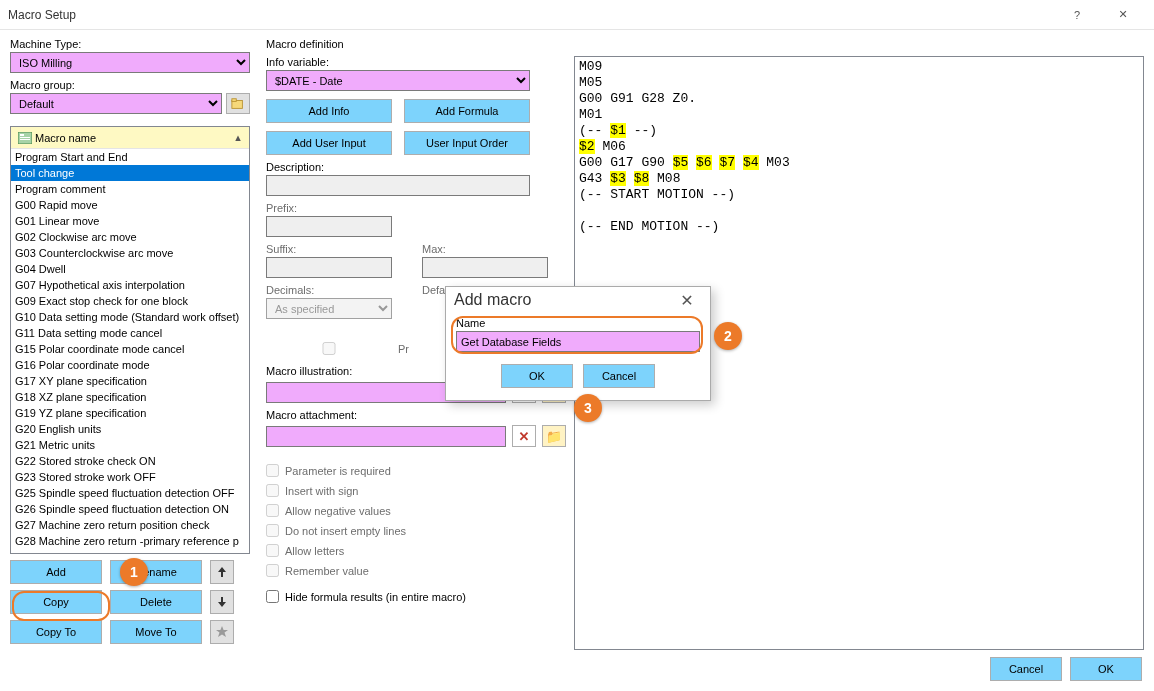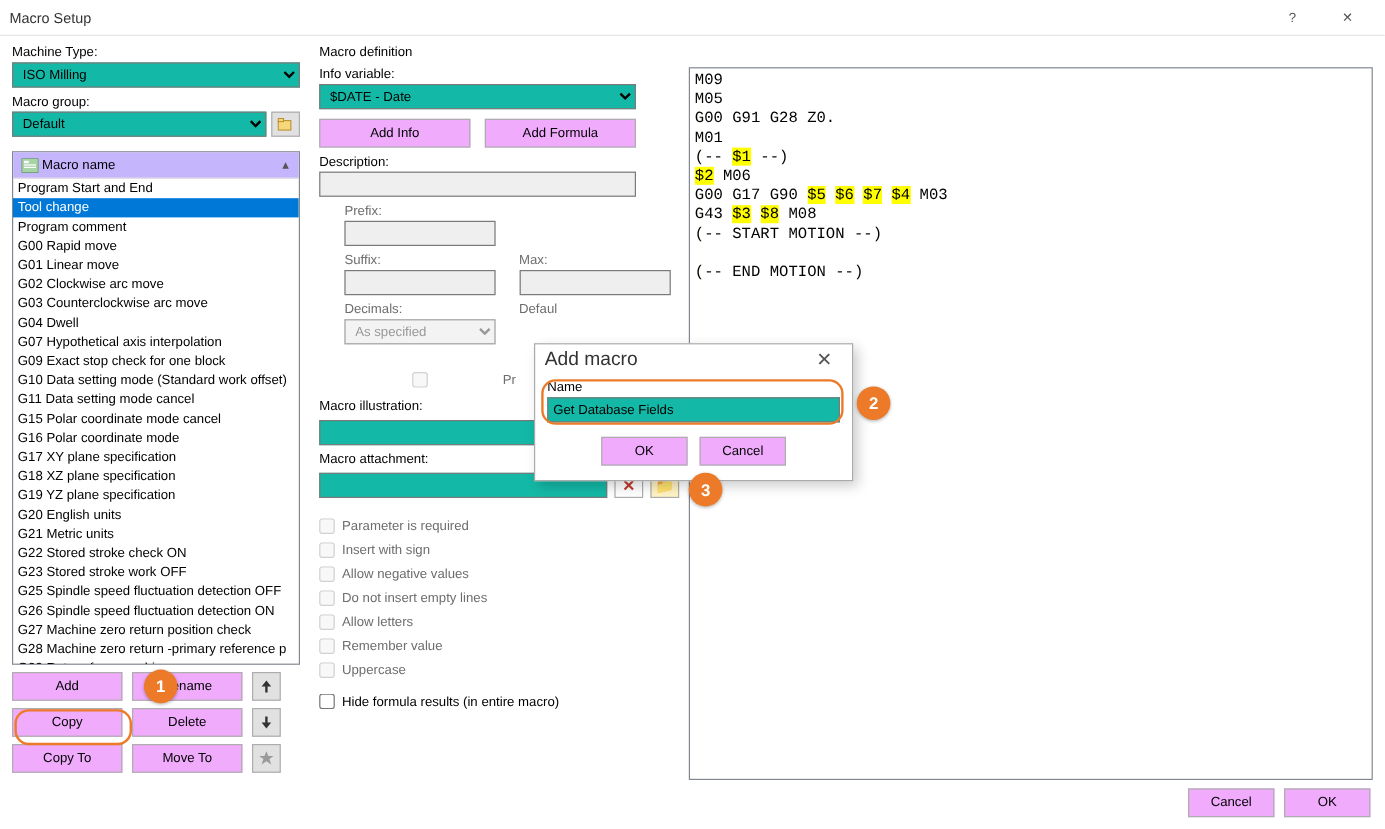--- a/index.html
+++ b/index.html
@@ -8,31 +8,31 @@
 .titlebar { height: 30px; display: flex; align-items: center; padding: 0 8px; border-bottom: 1px solid #e5e5e5; }
 .titlebar .title { flex: 1; color: #333; font-size: 12px; }
 .titlebar .btn { width: 46px; height: 30px; display: flex; align-items: center; justify-content: center; color: #555; }
 
 .main { display: flex; height: 620px; }
 .left { width: 258px; padding: 8px 8px 0 10px; display: flex; flex-direction: column; }
 .center { flex: 1; padding: 8px 0 0 8px; display: flex; flex-direction: column; }
 .right { width: 588px; padding: 8px 10px 0 8px; display: flex; flex-direction: column; }
 
 .label { font-size: 11px; color: #000; margin-bottom: 2px; display: block; }
-select, input[type="text"] { font-family: inherit; font-size: 11px; border: 1px solid #7a7a7a; background: #14b8a6; height: 21px; padding: 1px 4px; }
+select, input[type="text"] { font-family: inherit; font-size: 11px; border: 1px solid #7a7a7a; background: #f0abfc; height: 21px; padding: 1px 4px; }
 select:disabled, input:disabled, .disabled { background: #efefef; color: #6d6d6d; }
-button { font-family: inherit; font-size: 11px; border: 1px solid #adadad; background: #f0abfc; height: 24px; cursor: default; }
+button { font-family: inherit; font-size: 11px; border: 1px solid #adadad; background: #7dd3fc; height: 24px; cursor: default; }
 .mb { margin-bottom: 6px; }
 
 .macro-group-row { display: flex; gap: 4px; }
 .macro-group-row select { flex: 1; }
 .icon-btn { width: 24px; height: 21px; border: 1px solid #adadad; background: #e1e1e1; display: flex; align-items: center; justify-content: center; }
 
 .list-box { flex: 1; border: 1px solid #828790; display: flex; flex-direction: column; min-height: 0; margin-top: 6px; }
-.list-header { background: #c4b5fd; border-bottom: 1px solid #e5e5e5; height: 22px; display: flex; align-items: center; padding: 0 4px; font-size: 11px; }
+.list-header { background: #fef9c3; border-bottom: 1px solid #e5e5e5; height: 22px; display: flex; align-items: center; padding: 0 4px; font-size: 11px; }
 .list-header .ico { width: 20px; display: flex; align-items: center; justify-content: center; }
 .list-header .htext { flex: 1; }
 .list-header .sort { width: 14px; text-align: center; color: #555; }
 .list-body { flex: 1; overflow: hidden; position: relative; }
 .list-items { position: absolute; inset: 0; overflow-y: auto; overflow-x: auto; }
 .list-items::-webkit-scrollbar { width: 17px; height: 17px; }
 .list-items::-webkit-scrollbar-track { background: #f0f0f0; }
 .list-items::-webkit-scrollbar-thumb { background: #cdcdcd; border: 1px solid #a6a6a6; }
 .list-items::-webkit-scrollbar-button { background: #f0f0f0; border: 1px solid #cdcdcd; height: 17px; width: 17px; display: block; }
 .list-item { height: 16px; line-height: 16px; padding: 0 4px; white-space: nowrap; font-size: 11px; }
@@ -42,21 +42,21 @@
 .left-buttons .brow { display: flex; gap: 8px; margin-bottom: 6px; align-items: center; }
 .left-buttons button { width: 92px; }
 .small-icon-btn { width: 24px; height: 24px; border: 1px solid #adadad; background: #e1e1e1; display: flex; align-items: center; justify-content: center; }
 
 .center .def-label { font-size: 11px; margin-bottom: 6px; }
 .center select { width: 264px; }
 .two-btn { display: flex; gap: 12px; margin-top: 8px; }
 .two-btn button { width: 126px; height: 24px; }
 
 .desc-input { width: 264px; }
-.pair { display: flex; gap: 12px; margin-left: 21px; }
+.pair { display: flex; gap: 12px; }
 .pair .col { flex: 1; }
 .pair .col input, .pair .col select { width: 126px; }
 
 .cb-row { display: flex; align-items: center; height: 19px; font-size: 11px; margin-bottom: 1px; color: #000; }
 .cb-row input { margin-right: 6px; }
 .cb-row.gray { color: #6d6d6d; }
 
 .attach-row { display: flex; align-items: center; gap: 6px; margin-top: 2px; }
 .attach-row input { flex: 1; }
 .attach-row .aicon { width: 24px; height: 22px; border: 1px solid #adadad; background: #fff; display: flex; align-items: center; justify-content: center; font-size: 13px; font-weight: bold; }
@@ -191,20 +191,24 @@
   </div>
 
   <div class="center">
     <span class="def-label">Macro definition</span>
     <span class="label">Info variable:</span>
     <select><option>$DATE - Date</option></select>
     <div class="two-btn">
       <button>Add Info</button>
       <button>Add Formula</button>
     </div>
+    <div class="two-btn">
+      <button>Add User Input</button>
+      <button>User Input Order</button>
+    </div>
 
     <span class="sec-label">Description:</span>
     <input type="text" class="desc-input disabled" disabled="" style="">
 
     <div class="pair" style="margin-top:6px;">
       <div class="col">
         <span class="label gray-label">Prefix:</span>
         <input type="text" disabled="" class="disabled" style="">
       </div>
     </div>
@@ -269,24 +273,20 @@
           <input type="checkbox" disabled="" style="">
           <span>Do not insert empty lines</span>
         </label>
         <label class="cb-row gray">
           <input type="checkbox" disabled="" style="">
           <span>Allow letters</span>
         </label>
         <label class="cb-row gray">
           <input type="checkbox" disabled="" style="">
           <span>Remember value</span>
-        </label>
-        <label class="cb-row gray">
-          <input type="checkbox" disabled="" style="">
-          <span>Uppercase</span>
         </label>
       </div>
     <div style="height:6px;"></div>
     <label class="cb-row">
         <input type="checkbox" style="">
         <span>Hide formula results (in entire macro)</span>
       </label>
   </div>
 
   <div class="right">

